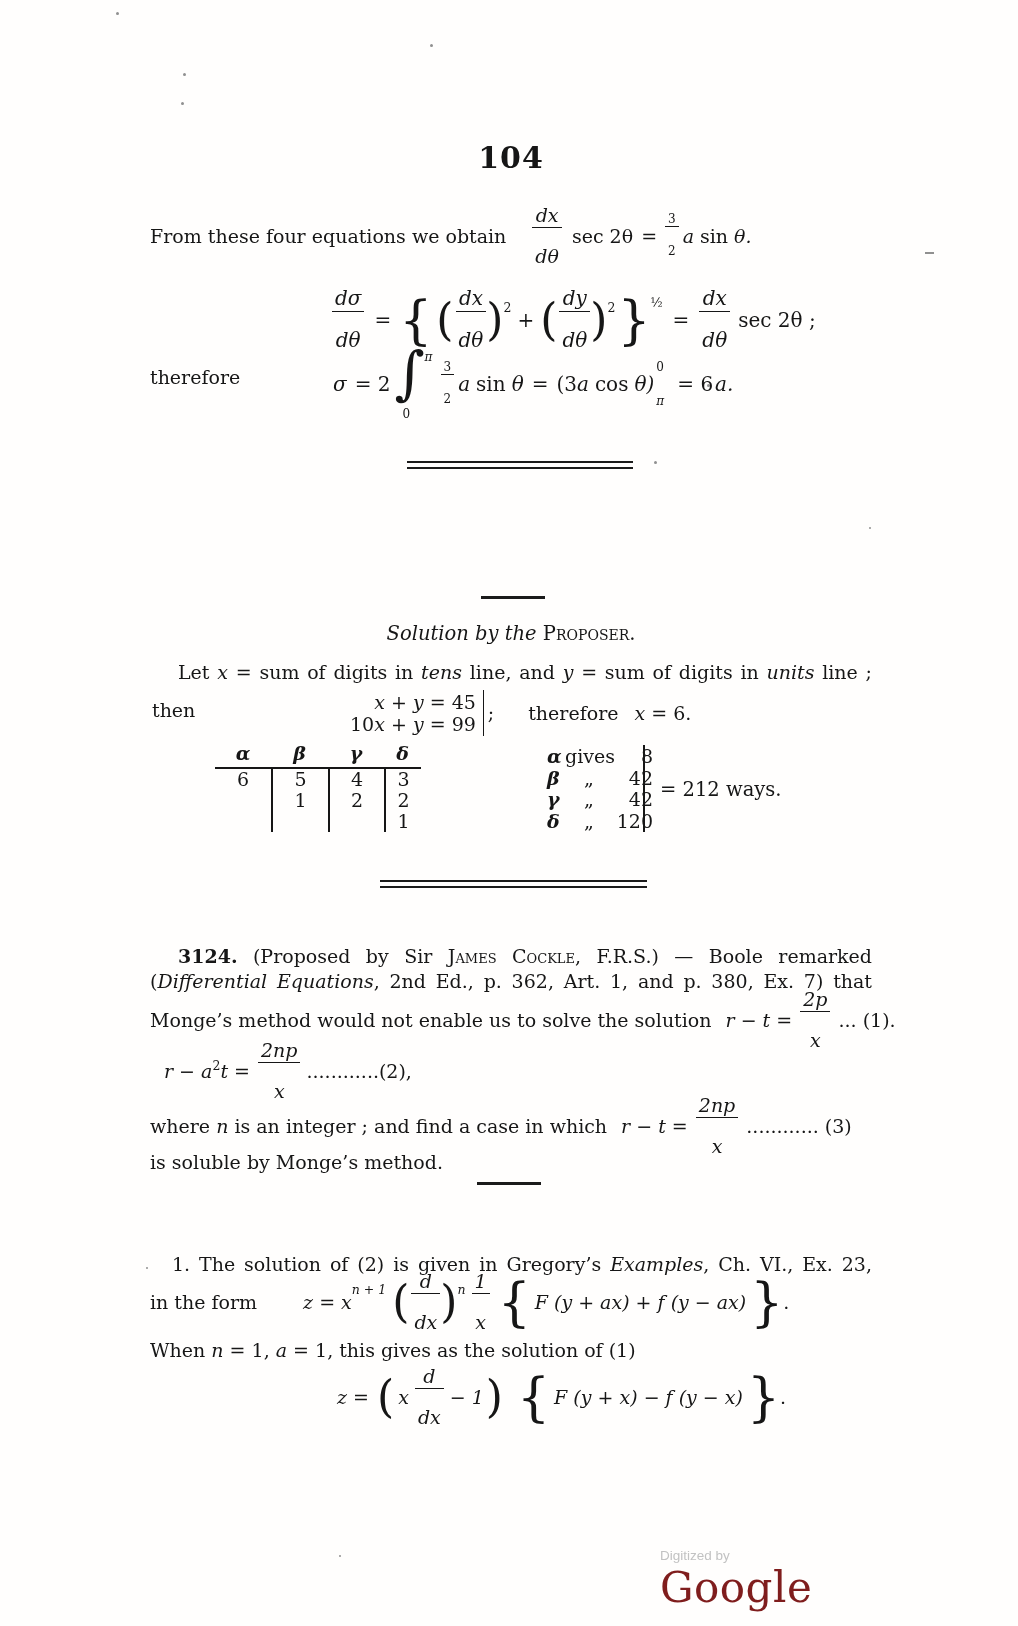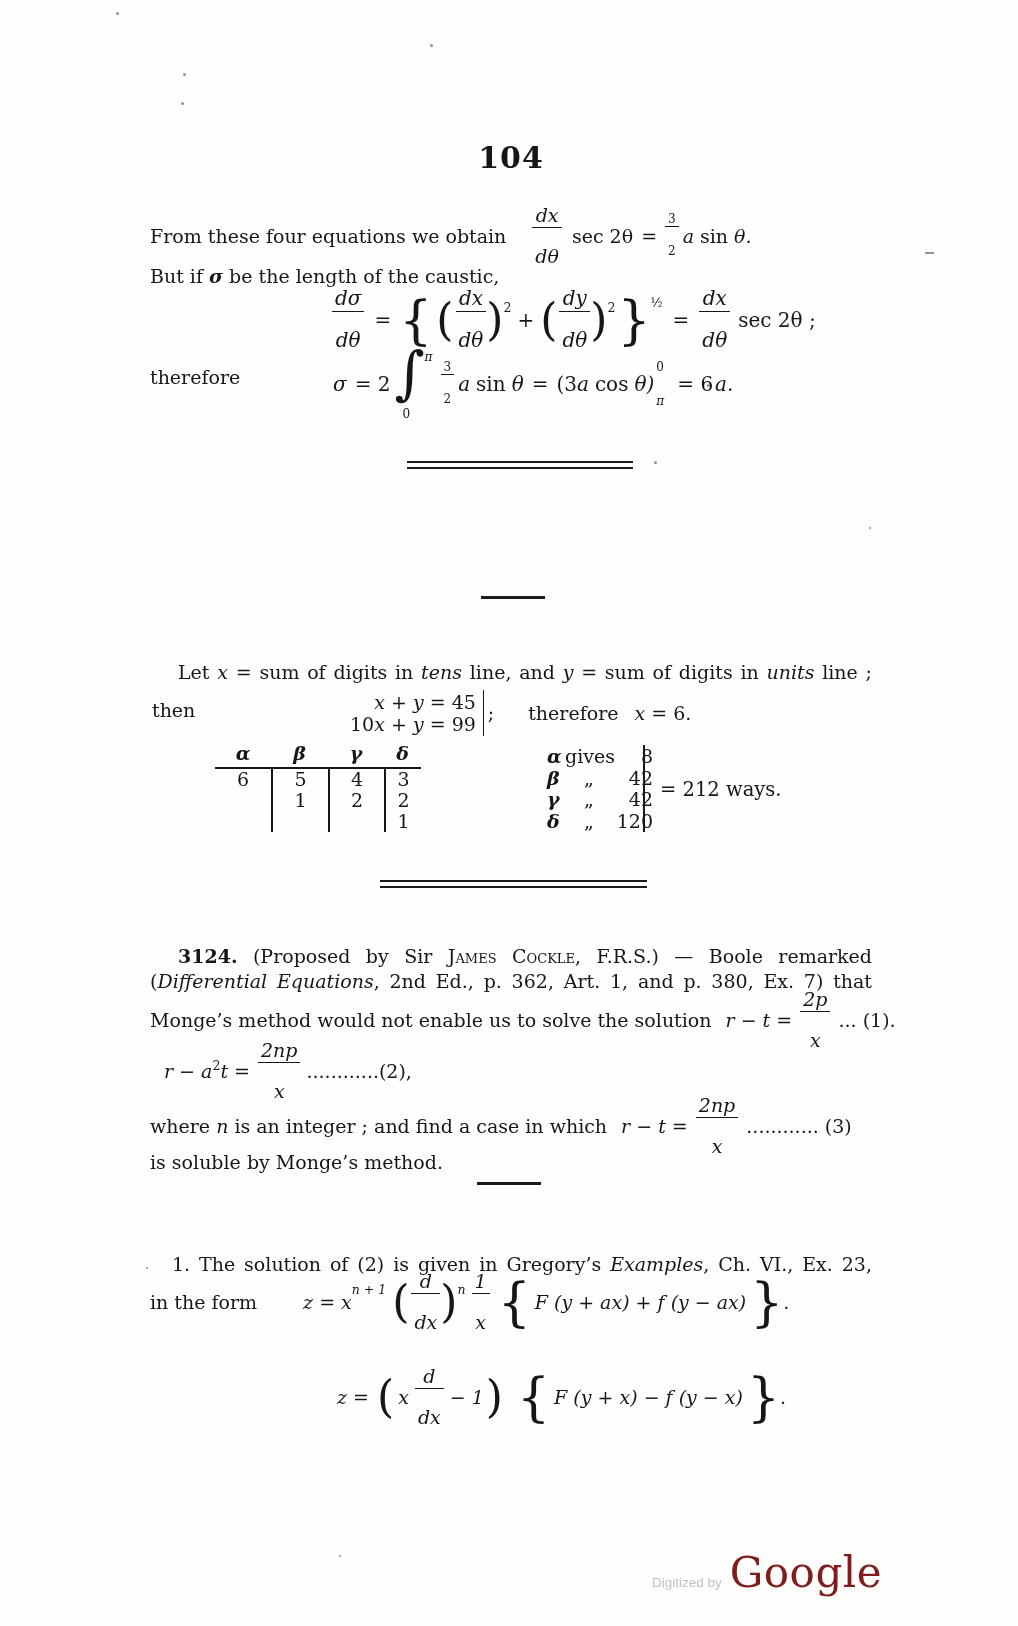--- a/index.html
+++ b/index.html
@@ -46,21 +46,21 @@
   .ty { position:absolute; left:547px; top:745px; display:grid;
         grid-template-columns:18px 48px 40px; grid-auto-rows:21.5px; font-size:19px; }
   .ty .gk { font-style:italic; font-weight:700; }
   .ty .w  { text-align:center; }
   .ty .nu { text-align:right; }
   .tybar  { position:absolute; left:643px; top:745px; height:87px; border-left:2px solid #161616; }
   .tyres  { position:absolute; left:660px; top:778px; font-size:19.5px; }
   .sysstack { text-align:right; line-height:22px; min-width:115px; font-size:19px; }
   .sysbar { height:46px; border-left:1.6px solid #161616; margin-left:7px; }
   .speck { position:absolute; background:#909090; border-radius:50%; }
-  .wm { position:absolute; left:652px; top:1548px; display:flex; align-items:baseline; }
+  .wm { position:absolute; left:652px; top:1548px; display:flex; align-items:baseline;flex-direction:column; }
   .wm .pre { font-family:"Liberation Sans","DejaVu Sans",sans-serif; font-size:13.5px; color:#c2c2c2; }
   .wm .logo { font-size:42px; color:#7f1d1d; margin-left:8px; letter-spacing:.5px; }
   .pageno { position:absolute; left:150px; width:722px; text-align:center; top:140px;
             font-size:30px; font-weight:700; letter-spacing:1px; }
 </style>
 </head>
 <body>
 
 <div class="page">
 
@@ -87,21 +87,20 @@
     <span class="g8">=</span>
     <span class="fr sm g8">
         <span class="n">3</span>
         <span class="d">2</span>
       </span>
     <span class="mi g4">a</span>
     <span class="g6">sin</span>
     <span class="mi g6">θ.</span>
   </div>
 
-  <div class="blk" style="top:264px"><span>But if </span><span class="mi b">σ</span><span> be the length of the caustic,</span></div>
 
   <div class="row eq" style="left:332px;top:292px;height:56px">
     <span class="fr">
         <span class="n">dσ</span>
         <span class="d">dθ</span>
       </span>
     <span class="g10">=</span>
     <span class="bb g8">{</span>
     <span class="bp g4">(</span>
     <span class="fr g2">
@@ -156,20 +155,24 @@
       </span>
     <span class="g8">= 6</span>
     <span class="mi g2">a.</span>
   </div>
 
   <div class="rule2" style="left:407px;top:461px;width:226px"></div>
 
 
   <div class="rule1" style="left:481px;top:596px;width:64px"></div>
 
+  <div class="ctr" style="top:622px;font-size:19.5px">
+    <span class="mi">Solution by the</span>
+    <span class="sc">Proposer</span><span>.</span>
+  </div>
 
   <div class="blk jl" style="top:660px;text-indent:28px">
     <span>Let </span><span class="mi">x</span><span> = sum of digits in </span><span class="mi">tens</span><span> line, and </span><span class="mi">y</span><span> = sum of digits in </span><span class="mi">units</span><span> line ;</span>
   </div>
 
   <div class="abs t19" style="left:152px;top:699px">then</div>
 
   <div class="row" style="left:350px;top:690px;height:46px">
     <span class="sysstack">
       <span style="display:block"><span class="mi">x + y</span><span> = 45</span></span>
@@ -282,20 +285,21 @@
     <span class="fr g6">
         <span class="n">1</span>
         <span class="d">x</span>
       </span>
     <span class="bb g8">{</span>
     <span class="mi g4">F (y + ax) + f (y − ax)</span>
     <span class="bb g4">}</span>
     <span>.</span>
   </div>
 
+  <div class="blk" style="top:1338px"><span>When </span><span class="mi">n</span><span> = 1, </span><span class="mi">a</span><span> = 1, this gives as the solution of (1)</span></div>
 
   <div class="row t19" style="left:337px;top:1372px;height:50px">
     <span class="mi">z =</span>
     <span class="bp g8">(</span>
     <span class="mi g4">x</span>
     <span class="fr g6">
         <span class="n">d</span>
         <span class="d">dx</span>
       </span>
     <span class="mi g6">− 1</span>

